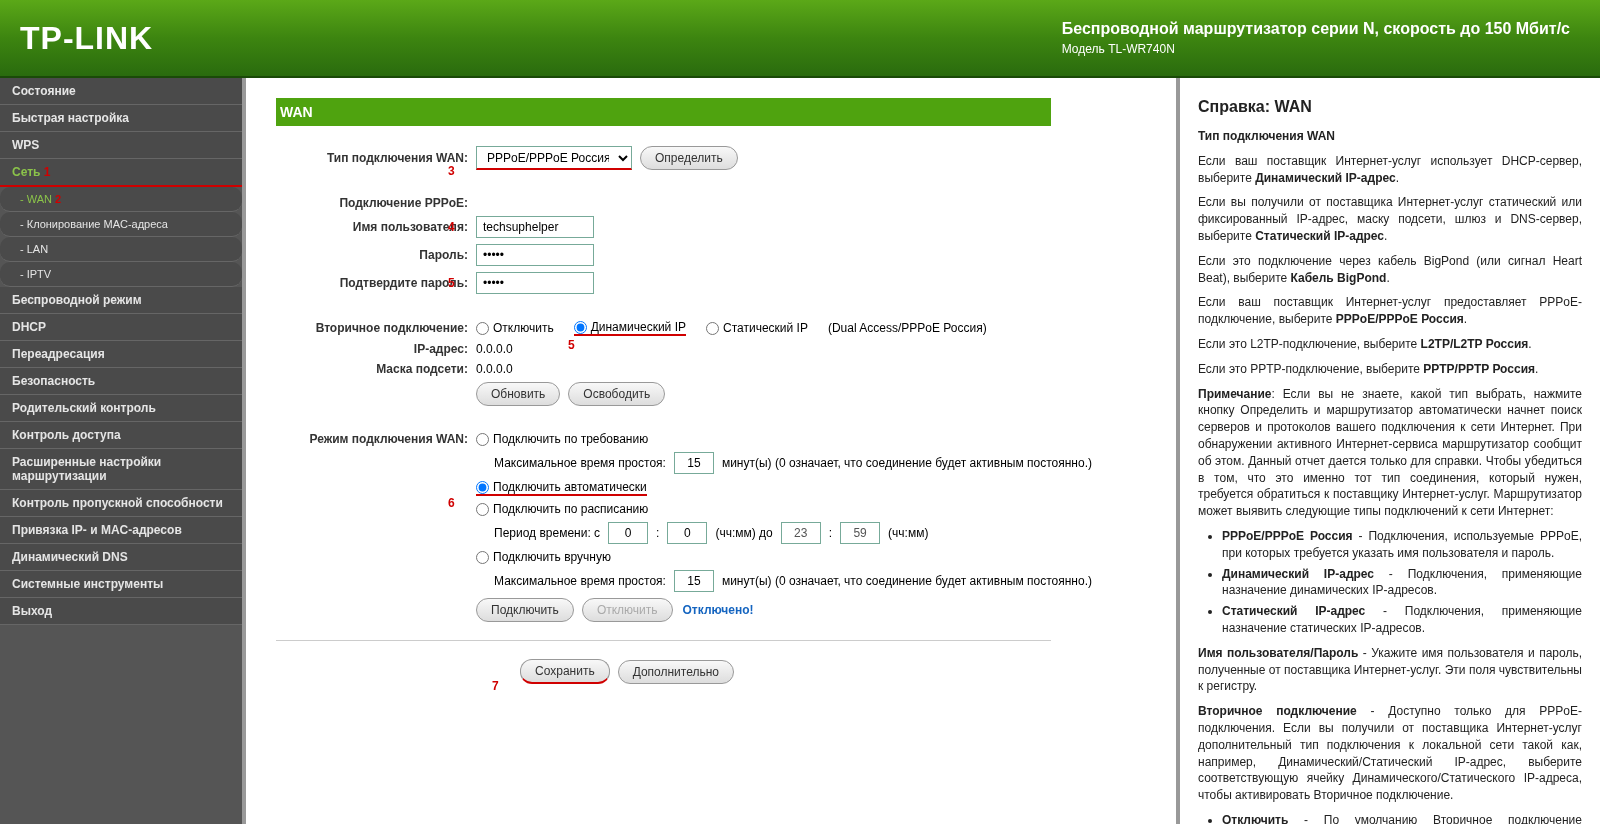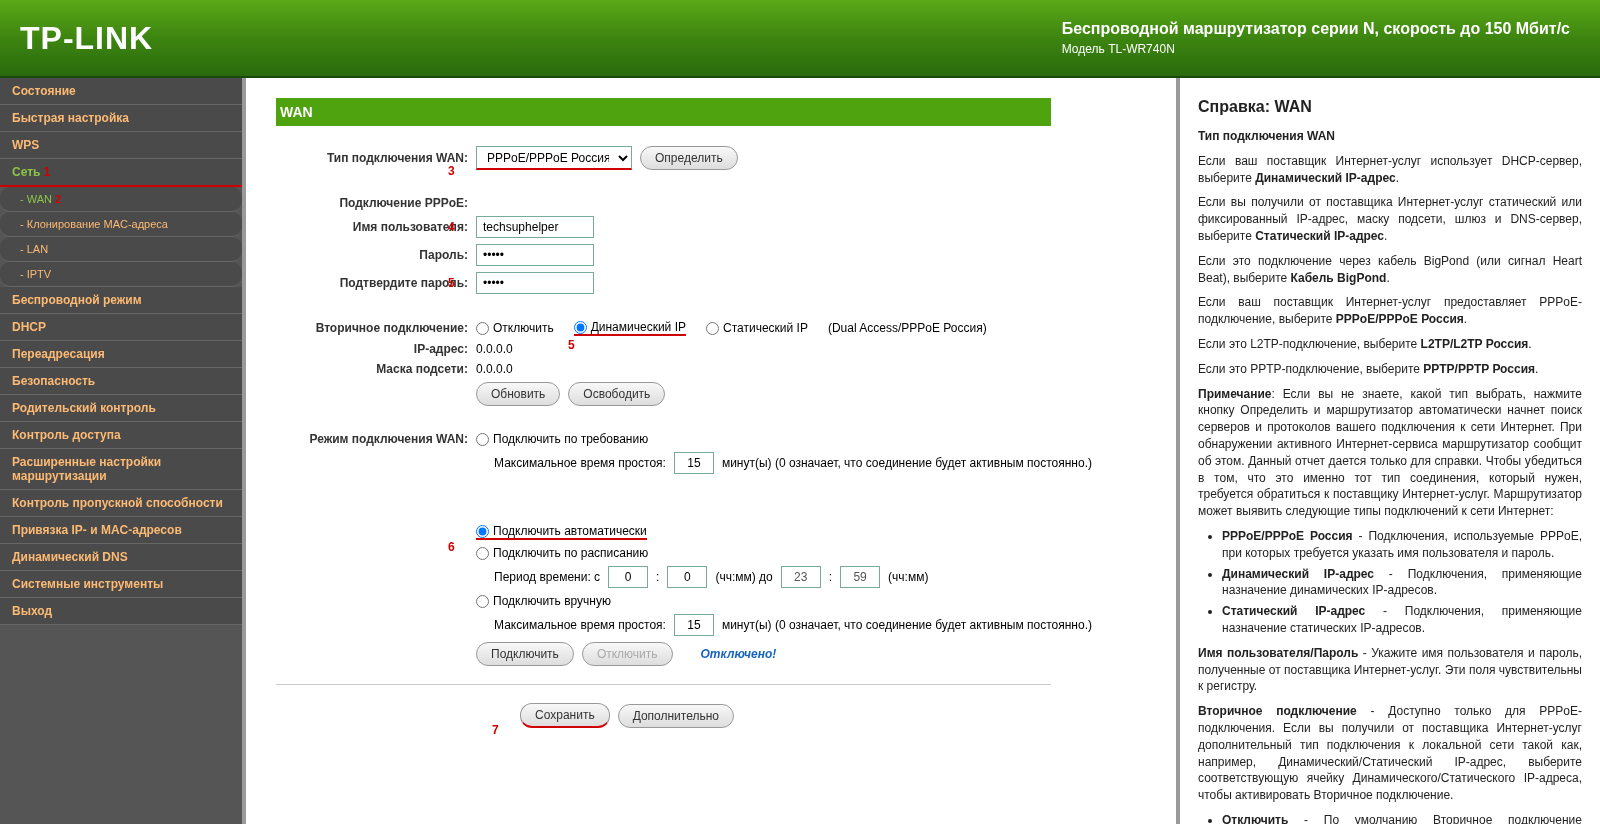--- a/index.html
+++ b/index.html
@@ -5,38 +5,38 @@
 * { box-sizing: border-box; margin: 0; padding: 0; }
 body { font-family: Arial, Helvetica, sans-serif; font-size: 12px; background: #fff; width: 1600px; }
 .header { background: linear-gradient(to bottom, #5ba818 0%, #3d8510 50%, #2a6b0e 100%); height: 78px; border-bottom: 2px solid #1a4a08; display: flex; justify-content: space-between; align-items: center; padding: 0 30px 0 20px; }
 .logo { color: #fff; font-size: 32px; font-weight: bold; letter-spacing: 1px; font-family: Arial, sans-serif; }
 .header-right { text-align: left; color: #fff; }
 .header-title { font-size: 16px; font-weight: bold; }
 .header-model { font-size: 12px; margin-top: 4px; }
 .container { display: flex; height: calc(100% - 78px); }
 .sidebar { width: 246px; background: #555; flex-shrink: 0; border-right: 4px solid #888; position: relative; }
 .sidebar::after { content: ""; position: absolute; right: -4px; top: 0; bottom: 0; width: 4px; background: #999; }
-.menu-item { display: block; padding: 6px 12px; color: #fdba74; background: #4a4a4a; border-bottom: 1px solid #666; cursor: pointer; font-weight: bold; font-size: 12px; }
+.menu-item { display: block; padding: 6px 12px; color: #e5e5e5; background: #4a4a4a; border-bottom: 1px solid #666; cursor: pointer; font-weight: bold; font-size: 12px; }
 .menu-item.selected { color: #8bc34a; }
 .menu-sub { padding-left: 20px; font-weight: normal; font-size: 11px; border-radius: 10px; }
 .menu-sub.active { color: #8bc34a; }
 .main { flex: 1; padding: 20px 30px; overflow-y: auto; border-right: 4px solid #999; position: relative; }
 .page-title-bar { background: #4fa30f; color: #fff; padding: 6px 4px; font-weight: bold; font-size: 14px; margin-bottom: 20px; width: 775px; }
 .form-row { display: flex; align-items: center; margin: 6px 0; }
 .form-label { width: 200px; text-align: right; padding-right: 8px; font-weight: bold; color: #333; font-size: 12px; }
 .form-content { flex: 1; display: flex; align-items: center; gap: 8px; font-size: 12px; }
 select, input[type=text], input[type=password] { border: 1px solid #7a9; padding: 3px 6px; font-size: 12px; background: #fff; }
 select { width: 156px; height: 24px; }
 input[type=text], input[type=password] { width: 118px; height: 22px; }
 .btn { background: linear-gradient(to bottom, #f8f8f8, #ddd); border: 1px solid #999; border-radius: 12px; padding: 4px 14px; font-size: 12px; cursor: pointer; color: #333; }
 .btn:disabled { color: #aaa; cursor: default; }
 .radio-wrap { display: inline-flex; align-items: center; gap: 4px; margin-right: 12px; }
 .radio-wrap input[type=radio] { margin: 0; }
 .small-input { width: 40px !important; text-align: center; }
-.status-text { color: #1565c0; font-weight: bold; margin-left: 20px; font-style: italic; }
+.status-text { color: #1565c0; font-weight: bold; margin-left: 2px; }
 hr.sep { border: none; border-top: 1px solid #ccc; margin: 18px 0; width: 775px; }
 .help { width: 420px; flex-shrink: 0; padding: 20px 18px; overflow-y: auto; font-size: 12px; color: #222; }
 .help h2 { font-size: 16px; margin-bottom: 12px; color: #222; }
 .help p { margin: 8px 0; text-align: justify; line-height: 1.4; }
 .help b { font-weight: bold; }
 .help ul { margin: 6px 0 6px 24px; }
 .help li { margin: 4px 0; text-align: justify; line-height: 1.4; }
 .annot { position: absolute; color: #d00000; font-weight: bold; font-size: 12px; pointer-events: none; }
 .underline-red { border-bottom: 2px solid #d00000; }
 .section-gap { height: 14px; }
@@ -167,21 +167,21 @@
     <div class="form-row">
       <div class="form-label"></div>
       <div class="form-content" style="padding-left:18px;">
         <span>Максимальное время простоя:</span>
         <input type="text" class="small-input" value="15" style="">
         <span>минут(ы) (0 означает, что соединение будет активным постоянно.)</span>
       </div>
     </div>
     <div class="form-row">
       <div class="form-label"></div>
-      <div class="form-content" style="position:relative;margin-top:44px;">
+      <div class="form-content" style="position:relative;">
         <label class="radio-wrap underline-red">
             <input type="radio" name="mode" checked="" style="">
             <span>Подключить автоматически</span>
           </label>
         <span class="annot" style="left:-28px; top:16px;">6</span>
       </div>
     </div>
     <div class="form-row">
       <div class="form-label"></div>
       <div class="form-content">

